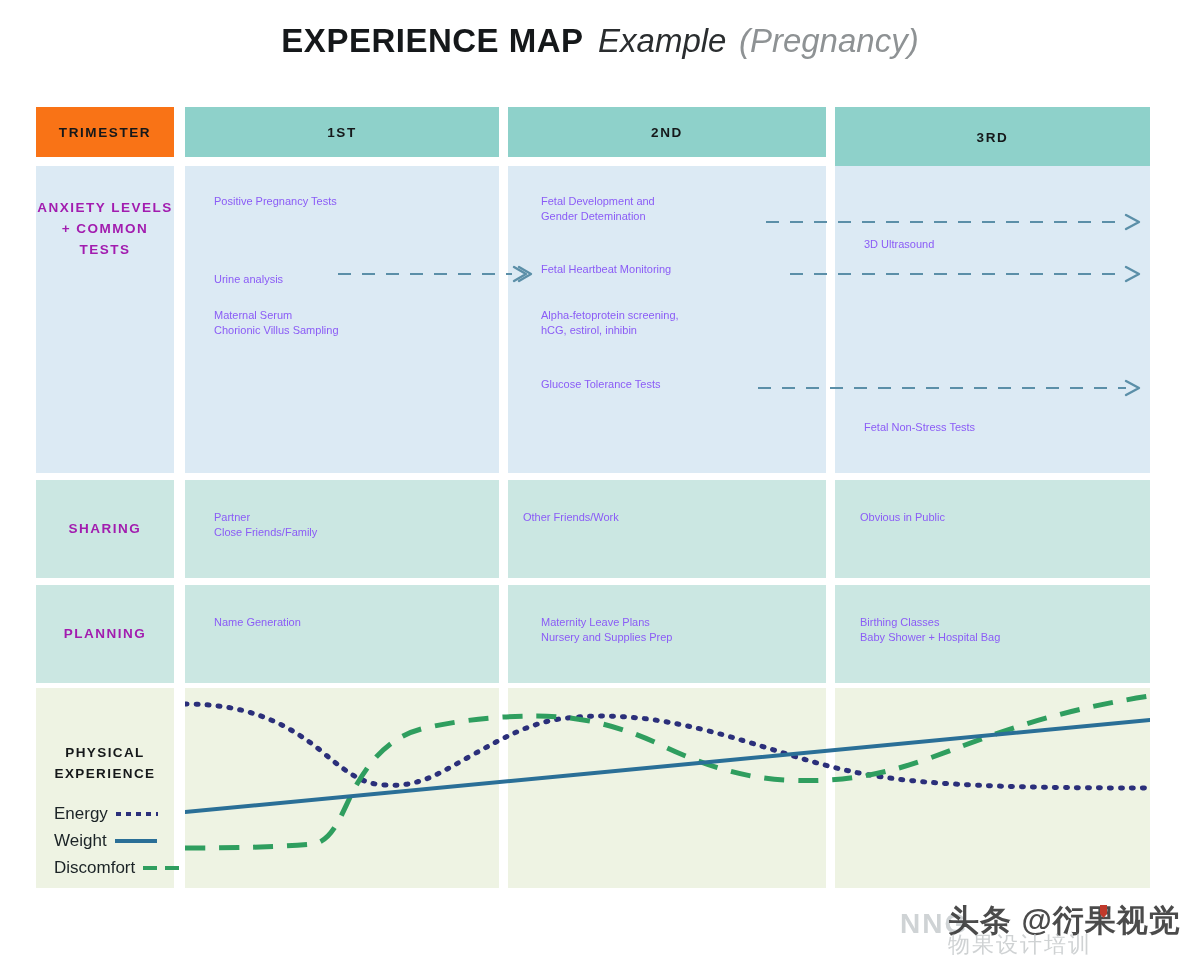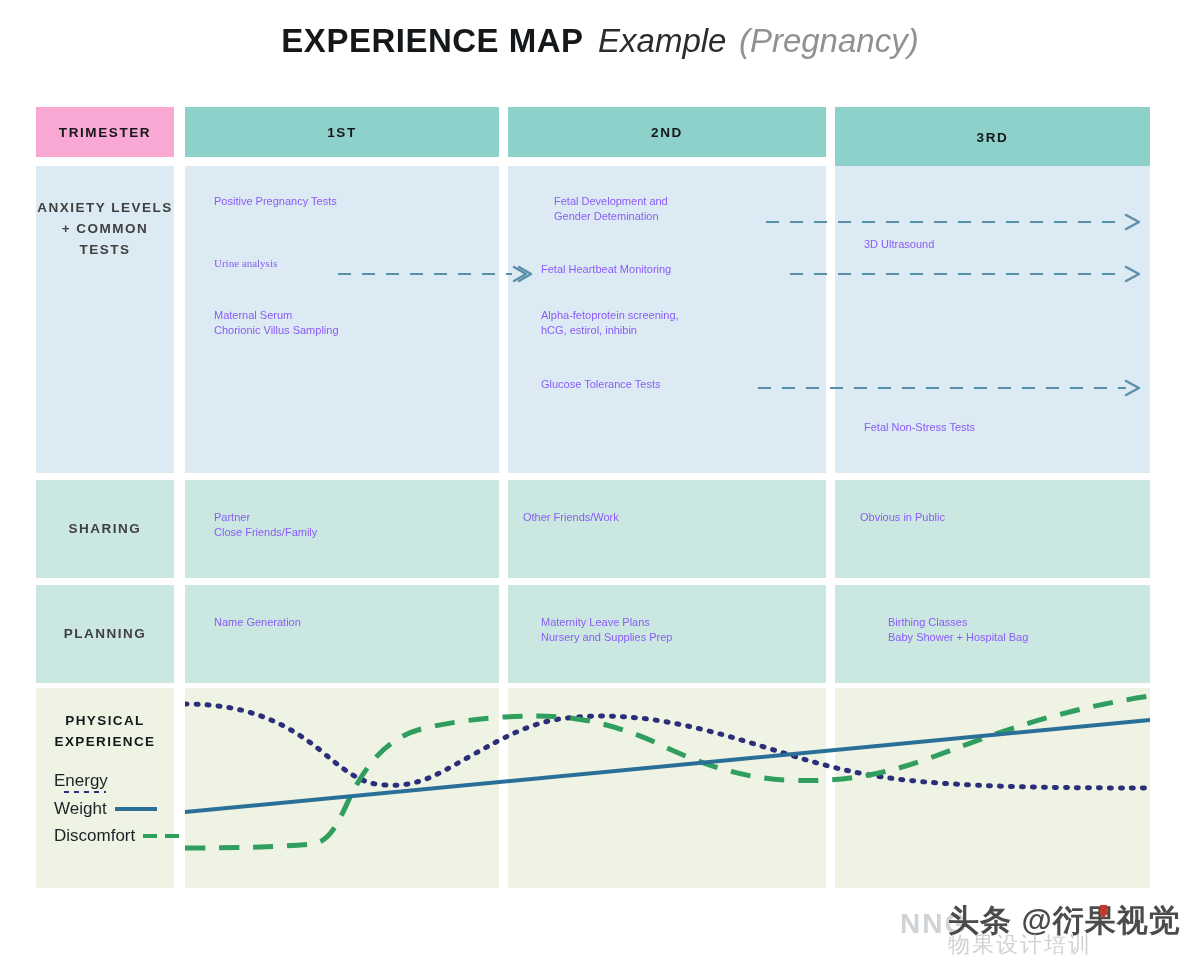--- a/index.html
+++ b/index.html
@@ -34,49 +34,49 @@
   
   #map{position:absolute;left:0;top:0;width:1200px;height:966px;}
 
   .cell{position:absolute;box-sizing:border-box;}
 
   .hdr{
     background:#8ed1ca;
     display:flex;align-items:center;justify-content:center;
   }
   .hdr-label{
-    background:#f9a8d4;
+    background:#f97316;
     display:flex;align-items:center;justify-content:center;
   }
   .hdr-text{
     font-size:13.5px;font-weight:bold;letter-spacing:1.6px;color:#15181a;
   }
 
   .anx{background:#dceaf4;}
   .mint{background:#cbe7e2;}
   .phys{background:#eef3e3;}
 
   .rowlabel{
     display:flex;align-items:center;justify-content:center;
     text-align:center;
   }
   .rowlabel.top{align-items:flex-start;padding-top:32px;}
   .rowlabel-text{
     font-size:13.5px;font-weight:bold;letter-spacing:1.5px;
-    color:#404040;line-height:1.55;
+    color:#a21caf;line-height:1.55;
   }
 
   .body-text{
     position:absolute;
     font-size:11px;line-height:1.35;color:#8b5cf6;
     white-space:pre-line;
   }
 
   
-  #legend{position:absolute;left:36px;top:683px;width:138px;height:200px;}
+  #legend{position:absolute;left:36px;top:715px;width:138px;height:200px;}
   #legend-title{
     position:absolute;left:0;top:28px;width:138px;text-align:center;
     font-size:13.5px;font-weight:bold;letter-spacing:1.4px;line-height:1.55;
     color:#15181a;
   }
   .leg-row{
     position:absolute;left:18px;height:22px;
     display:flex;align-items:center;
   }
   .leg-label{font-size:17px;color:#1b2326;}
@@ -135,25 +135,25 @@
 
 COMMON
 TESTS</span>
   </div>
 
   <div class="cell anx" style="left:185px;top:166px;width:314px;height:307px;"></div>
   <div class="cell anx" style="left:508px;top:166px;width:318px;height:307px;"></div>
   <div class="cell anx" style="left:835px;top:166px;width:315px;height:307px;"></div>
 
   <div class="body-text" style="left:214px;top:194px;">Positive Pregnancy Tests</div>
-  <div class="body-text" style="left:214px;top:256px;font-family:Liberation Serif, serif;">Urine analysis</div>
+  <div class="body-text" style="left:214px;top:272px;">Urine analysis</div>
   <div class="body-text" style="left:214px;top:308px;">Maternal Serum
 Chorionic Villus Sampling</div>
 
-  <div class="body-text" style="left:554px;top:194px;">Fetal Development and
+  <div class="body-text" style="left:541px;top:194px;">Fetal Development and
 Gender Detemination</div>
   <div class="body-text" style="left:541px;top:262px;">Fetal Heartbeat Monitoring</div>
   <div class="body-text" style="left:541px;top:308px;">Alpha-fetoprotein screening,
 hCG, estirol, inhibin</div>
   <div class="body-text" style="left:541px;top:377px;">Glucose Tolerance Tests</div>
 
   <div class="body-text" style="left:864px;top:237px;">3D Ultrasound</div>
   <div class="body-text" style="left:864px;top:420px;">Fetal Non-Stress Tests</div>
 
   <svg style="position:absolute;left:0;top:0;width:1200px;height:966px;pointer-events:none;">
@@ -198,35 +198,35 @@
   <div class="cell mint rowlabel" style="left:36px;top:585px;width:138px;height:98px;">
     <span class="rowlabel-text">PLANNING</span>
   </div>
   <div class="cell mint" style="left:185px;top:585px;width:314px;height:98px;"></div>
   <div class="cell mint" style="left:508px;top:585px;width:318px;height:98px;"></div>
   <div class="cell mint" style="left:835px;top:585px;width:315px;height:98px;"></div>
 
   <div class="body-text" style="left:214px;top:615px;">Name Generation</div>
   <div class="body-text" style="left:541px;top:615px;">Maternity Leave Plans
 Nursery and Supplies Prep</div>
-  <div class="body-text" style="left:860px;top:615px;margin-left:28px;">Birthing Classes
+  <div class="body-text" style="left:860px;top:615px;">Birthing Classes
 Baby Shower + Hospital Bag</div>
 
   <div class="cell phys" style="left:36px;top:688px;width:138px;height:200px;"></div>
   <div class="cell phys" style="left:185px;top:688px;width:314px;height:200px;"></div>
   <div class="cell phys" style="left:508px;top:688px;width:318px;height:200px;"></div>
   <div class="cell phys" style="left:835px;top:688px;width:315px;height:200px;"></div>
 
   <div id="legend">
     <div id="legend-title">
       <div>PHYSICAL</div>
       <div>EXPERIENCE</div>
     </div>
 
-    <div class="leg-row" style="top:88px;flex-direction:column;">
+    <div class="leg-row" style="top:88px;">
       <span class="leg-label">Energy</span>
       <span class="leg-swatch" style="background:repeating-linear-gradient(to right,#2b2f7a 0 5px,transparent 5px 10px);"></span>
     </div>
 
     <div class="leg-row" style="top:115px;">
       <span class="leg-label">Weight</span>
       <span class="leg-swatch" style="background:#2a6f97;"></span>
     </div>
 
     <div class="leg-row" style="top:142px;">

